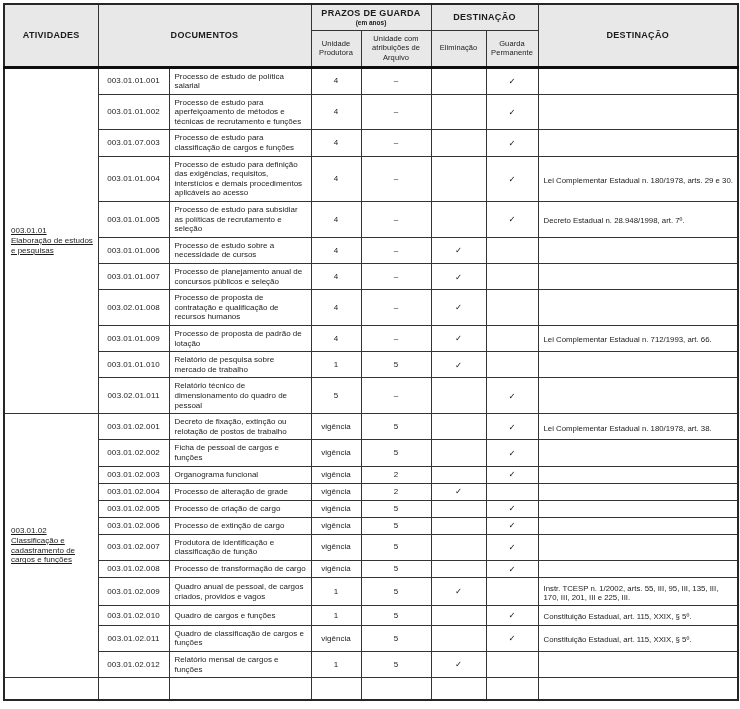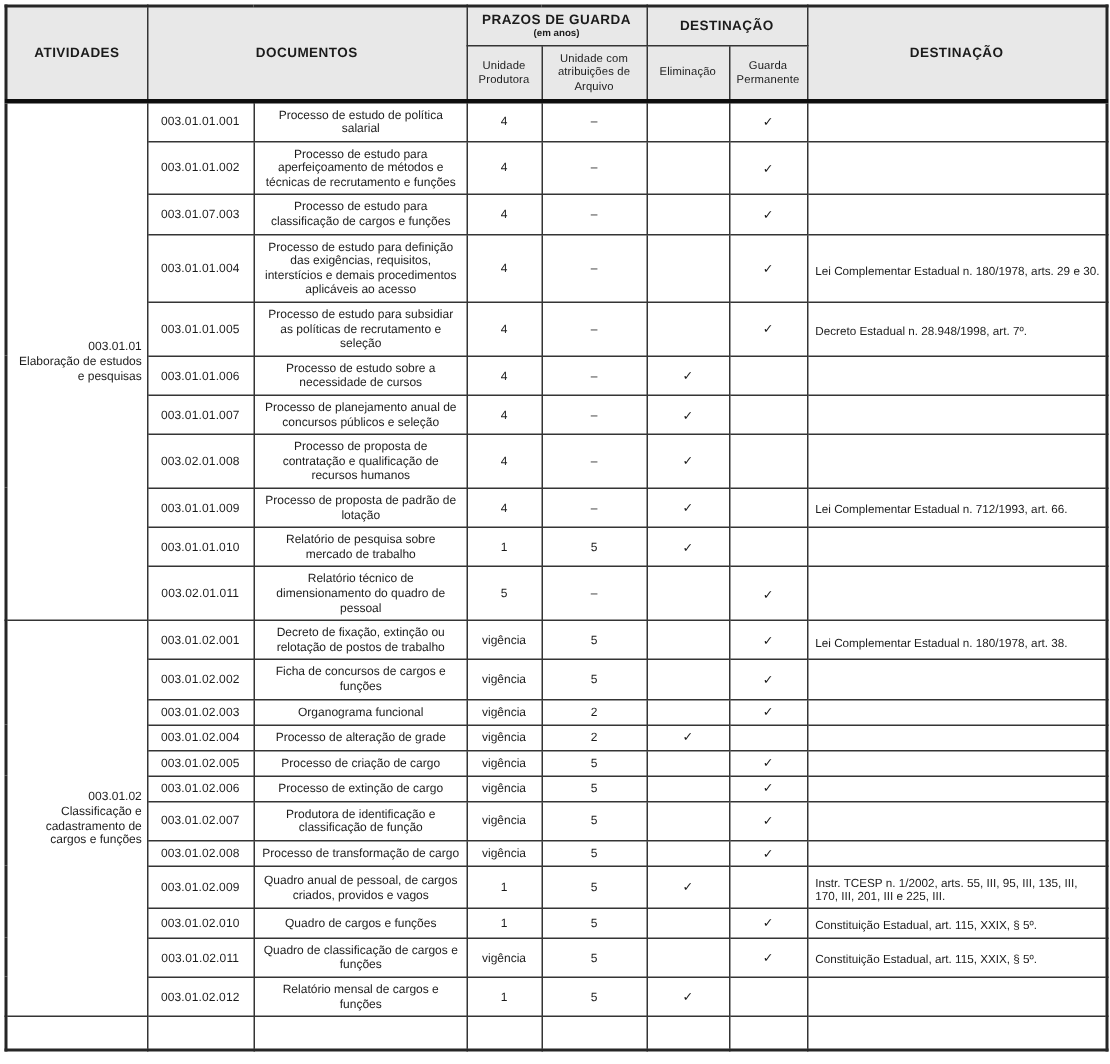--- a/index.html
+++ b/index.html
@@ -18,23 +18,23 @@
     background:#e8e8e8; font-weight:400; text-align:center;
     font-size:9px; letter-spacing:0.3px; color:#1b1b1b;
   }
   thead tr.group-row th { height:26px;font-weight:bold; }
   thead tr.sub-row th { height:37px; font-size:7.5px; letter-spacing:0.1px; line-height:1.25; padding:1px 2px; }
   thead tr.sub-row { border-bottom:3px solid #0e0e0e; }
   thead th .unit-label { font-size:6.5px; letter-spacing:0; margin-top:1px; }
 
   td { font-size:8px; line-height:1.2; }
   tbody tr { height:17px; }
-  td.activity { text-align:right; vertical-align:middle; padding:2px 3px 2px 6px; }
+  td.activity { text-align:left; vertical-align:middle; padding:2px 3px 2px 6px;text-decoration:underline; }
   td.code { text-align:center; padding:2px 1px; letter-spacing:0.1px; }
-  td.doc { text-align:center; padding:3px 4px 3px 5px; }
+  td.doc { text-align:left; padding:3px 4px 3px 5px; }
   td.num { text-align:center; padding:2px 1px; }
   td.check { text-align:center; padding:2px 1px; font-size:8.5px; }
   td.obs { text-align:left; padding:6px 3px 3px 5px; font-size:7.8px; }
   tr.cut-row { height:22px; }
   tr.cut-row td { border-bottom:none; }
 </style>
 </head>
 <body>
 
 <div class="page">
@@ -179,21 +179,21 @@
           <td class="code">003.01.02.001</td>
     <td class="doc">Decreto de fixação, extinção ou relotação de postos de trabalho</td>
     <td class="num">vigência</td>
     <td class="num">5</td>
     <td class="check"></td>
     <td class="check">✓</td>
     <td class="obs">Lei Complementar Estadual n. 180/1978, art. 38.</td>
   </tr>
         <tr>
     <td class="code">003.01.02.002</td>
-    <td class="doc">Ficha de concursos de cargos e funções</td>
+    <td class="doc">Ficha de pessoal de cargos e funções</td>
     <td class="num">vigência</td>
     <td class="num">5</td>
     <td class="check"></td>
     <td class="check">✓</td>
     <td class="obs"></td>
   </tr>
         <tr>
     <td class="code">003.01.02.003</td>
     <td class="doc">Organograma funcional</td>
     <td class="num">vigência</td>

